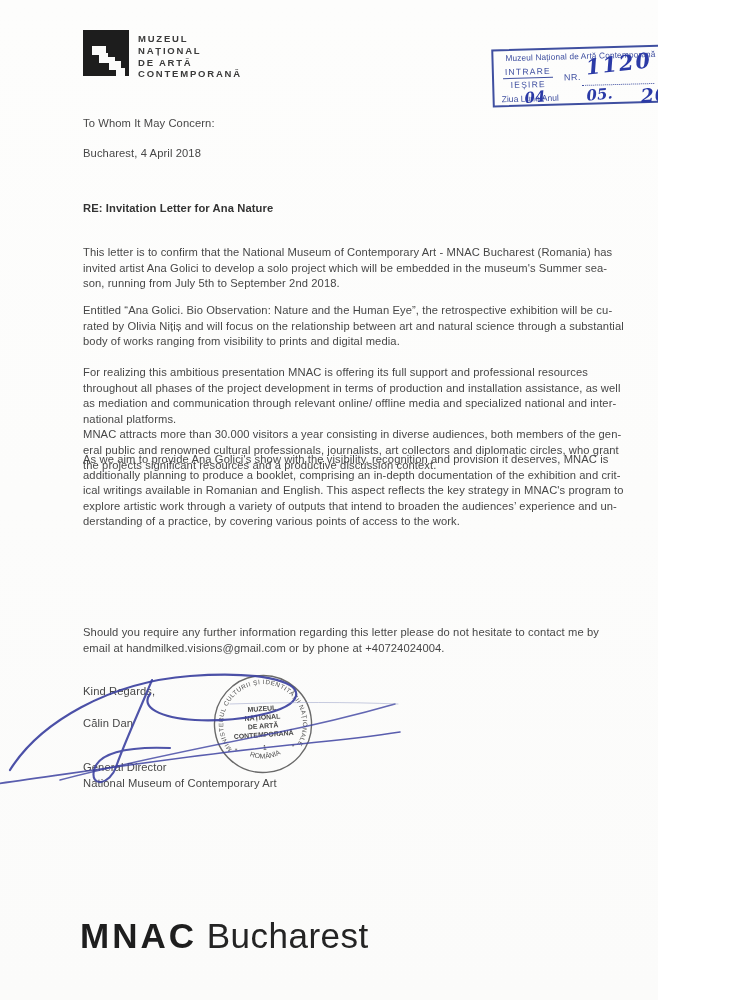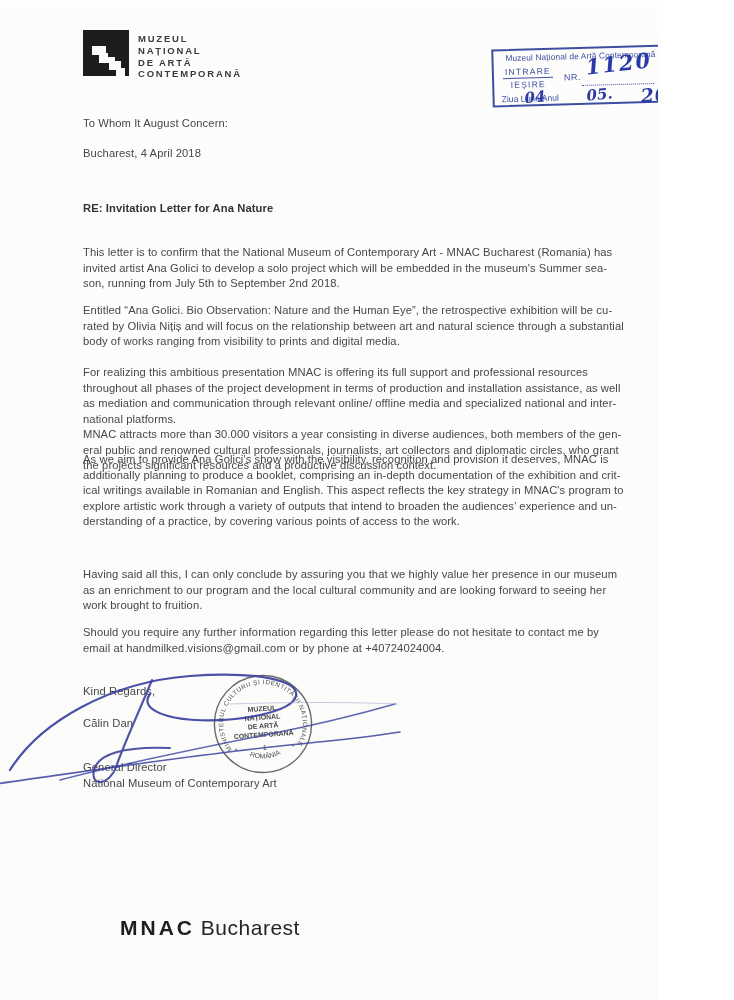--- a/index.html
+++ b/index.html
@@ -37,21 +37,21 @@
   .lblock{position:absolute; left:83px; font-size:11.2px; line-height:15.5px;
     white-space:pre; letter-spacing:0.1px; color:#474747;}
   .subject{font-weight:bold; color:#333;}
   
   .sig-svg{position:absolute; left:0; top:652px; pointer-events:none;}
   .seal-svg{position:absolute; left:211px; top:672px; transform:rotate(-4deg);}
   .seal-ring{font-size:7.3px; fill:#4f4f4f; letter-spacing:0.6px; font-family:"Liberation Sans",sans-serif;}
   .seal-center{font-size:8px; font-weight:bold; fill:#454545; text-anchor:middle; font-family:"Liberation Sans",sans-serif;}
   .seal-small{font-size:8px; fill:#4f4f4f; text-anchor:middle; font-family:"Liberation Sans",sans-serif;}
   
-  .brand{position:absolute; left:80px; top:916px; font-size:21px; color:#1e1e1e; white-space:nowrap;margin-left:40px;}
+  .brand{position:absolute; left:80px; top:916px; font-size:35px; color:#1e1e1e; white-space:nowrap;}
   .brand .b1{font-weight:bold; letter-spacing:3px;}
   .brand .b2{font-weight:normal; letter-spacing:0.5px; color:#242424;}
   .footer-info{position:absolute; left:393px; top:926px; font-size:8.7px; line-height:11.5px;
     color:#5a5a5a; white-space:pre-line; letter-spacing:0.1px;}
 </style>
 </head>
 <body>
 
 <div class="page">
 
@@ -78,21 +78,21 @@
     </div>
     <div class="rs-nr">NR.</div>
     <div class="rs-dots"></div>
     <div class="rs-no hand">1120</div>
     <div class="rs-bottom">Ziua          Luna           Anul</div>
     <div class="rs-day hand">04</div>
     <div class="rs-month hand">05.</div>
     <div class="rs-year hand">2018</div>
   </div>
 
-  <div class="lblock" style="top:116px">To Whom It August Concern:</div>
+  <div class="lblock" style="top:116px">To Whom It May Concern:</div>
   <div class="lblock" style="top:146px">Bucharest, 4 April 2018</div>
   <div class="lblock subject" style="top:201px">RE: Invitation Letter for Ana Nature</div>
 
   <div class="lblock" style="top:245px">This letter is to confirm that the National Museum of Contemporary Art - MNAC Bucharest (Romania) has
 invited artist Ana Golici to develop a solo project which will be embedded in the museum's Summer sea-
 son, running from July 5th to September 2nd 2018.</div>
   <div class="lblock" style="top:303px">Entitled “Ana Golici. Bio Observation: Nature and the Human Eye”, the retrospective exhibition will be cu-
 rated by Olivia Nițiș and will focus on the relationship between art and natural science through a substantial
 body of works ranging from visibility to prints and digital media.</div>
   <div class="lblock" style="top:365px">For realizing this ambitious presentation MNAC is offering its full support and professional resources
@@ -100,23 +100,20 @@
 as mediation and communication through relevant online/ offline media and specialized national and inter-
 national platforms.
 MNAC attracts more than 30.000 visitors a year consisting in diverse audiences, both members of the gen-
 eral public and renowned cultural professionals, journalists, art collectors and diplomatic circles, who grant
 the projects significant resources and a productive discussion context.</div>
   <div class="lblock" style="top:452px">As we aim to provide Ana Golici's show with the visibility, recognition and provision it deserves, MNAC is
 additionally planning to produce a booklet, comprising an in-depth documentation of the exhibition and crit-
 ical writings available in Romanian and English. This aspect reflects the key strategy in MNAC's program to
 explore artistic work through a variety of outputs that intend to broaden the audiences’ experience and un-
 derstanding of a practice, by covering various points of access to the work.</div>
-  <div class="lblock" style="top:567px">Having said all this, I can only conclude by assuring you that we highly value her presence in our museum
-as an enrichment to our program and the local cultural community and are looking forward to seeing her
-work brought to fruition.</div>
   <div class="lblock" style="top:625px">Should you require any further information regarding this letter please do not hesitate to contact me by
 email at handmilked.visions@gmail.com or by phone at +40724024004.</div>
 
   <div class="lblock" style="top:684px">Kind Regards,</div>
   <div class="lblock" style="top:716px">Călin Dan</div>
   <div class="lblock" style="top:760px">General Director</div>
   <div class="lblock" style="top:776px">National Museum of Contemporary Art</div>
 
   <svg class="seal-svg" width="104" height="104" viewBox="0 0 120 120" aria-hidden="true">
     <defs>

